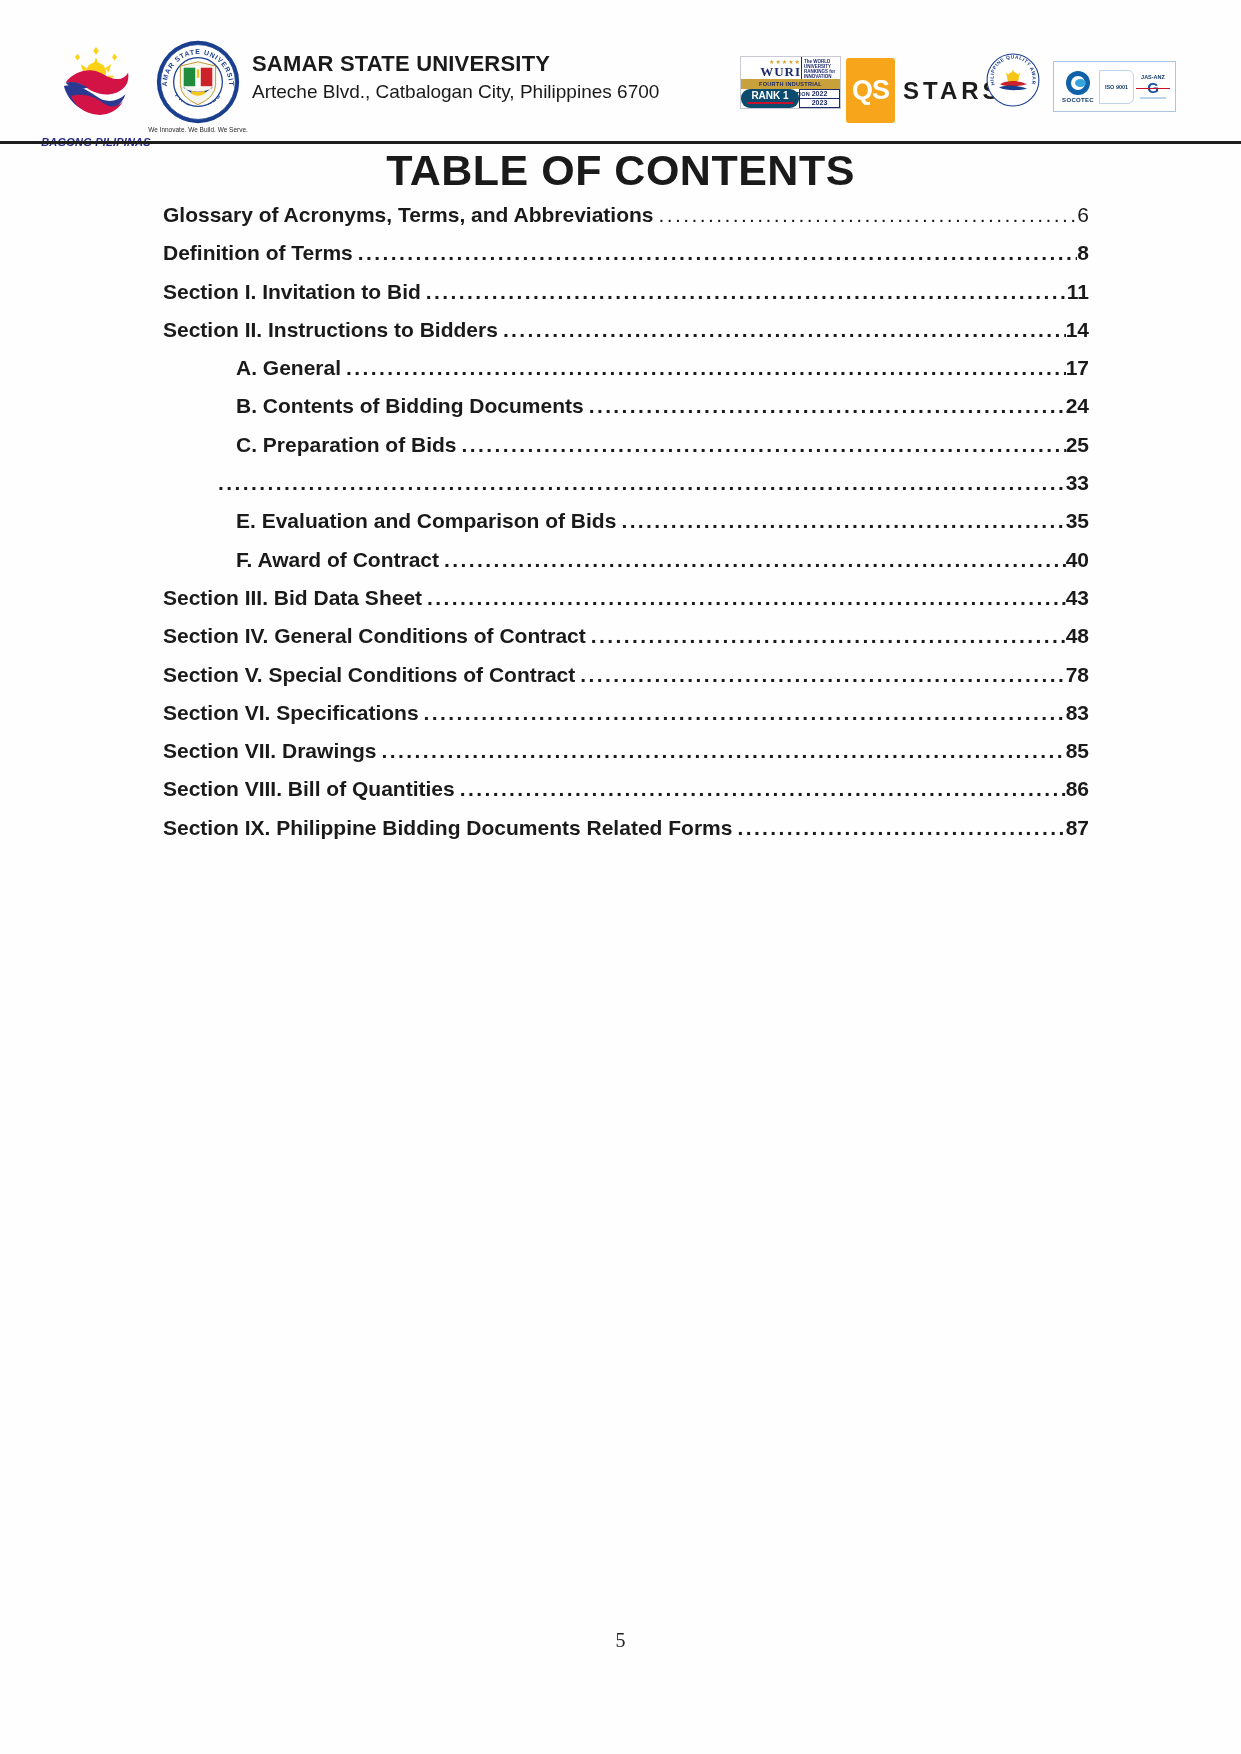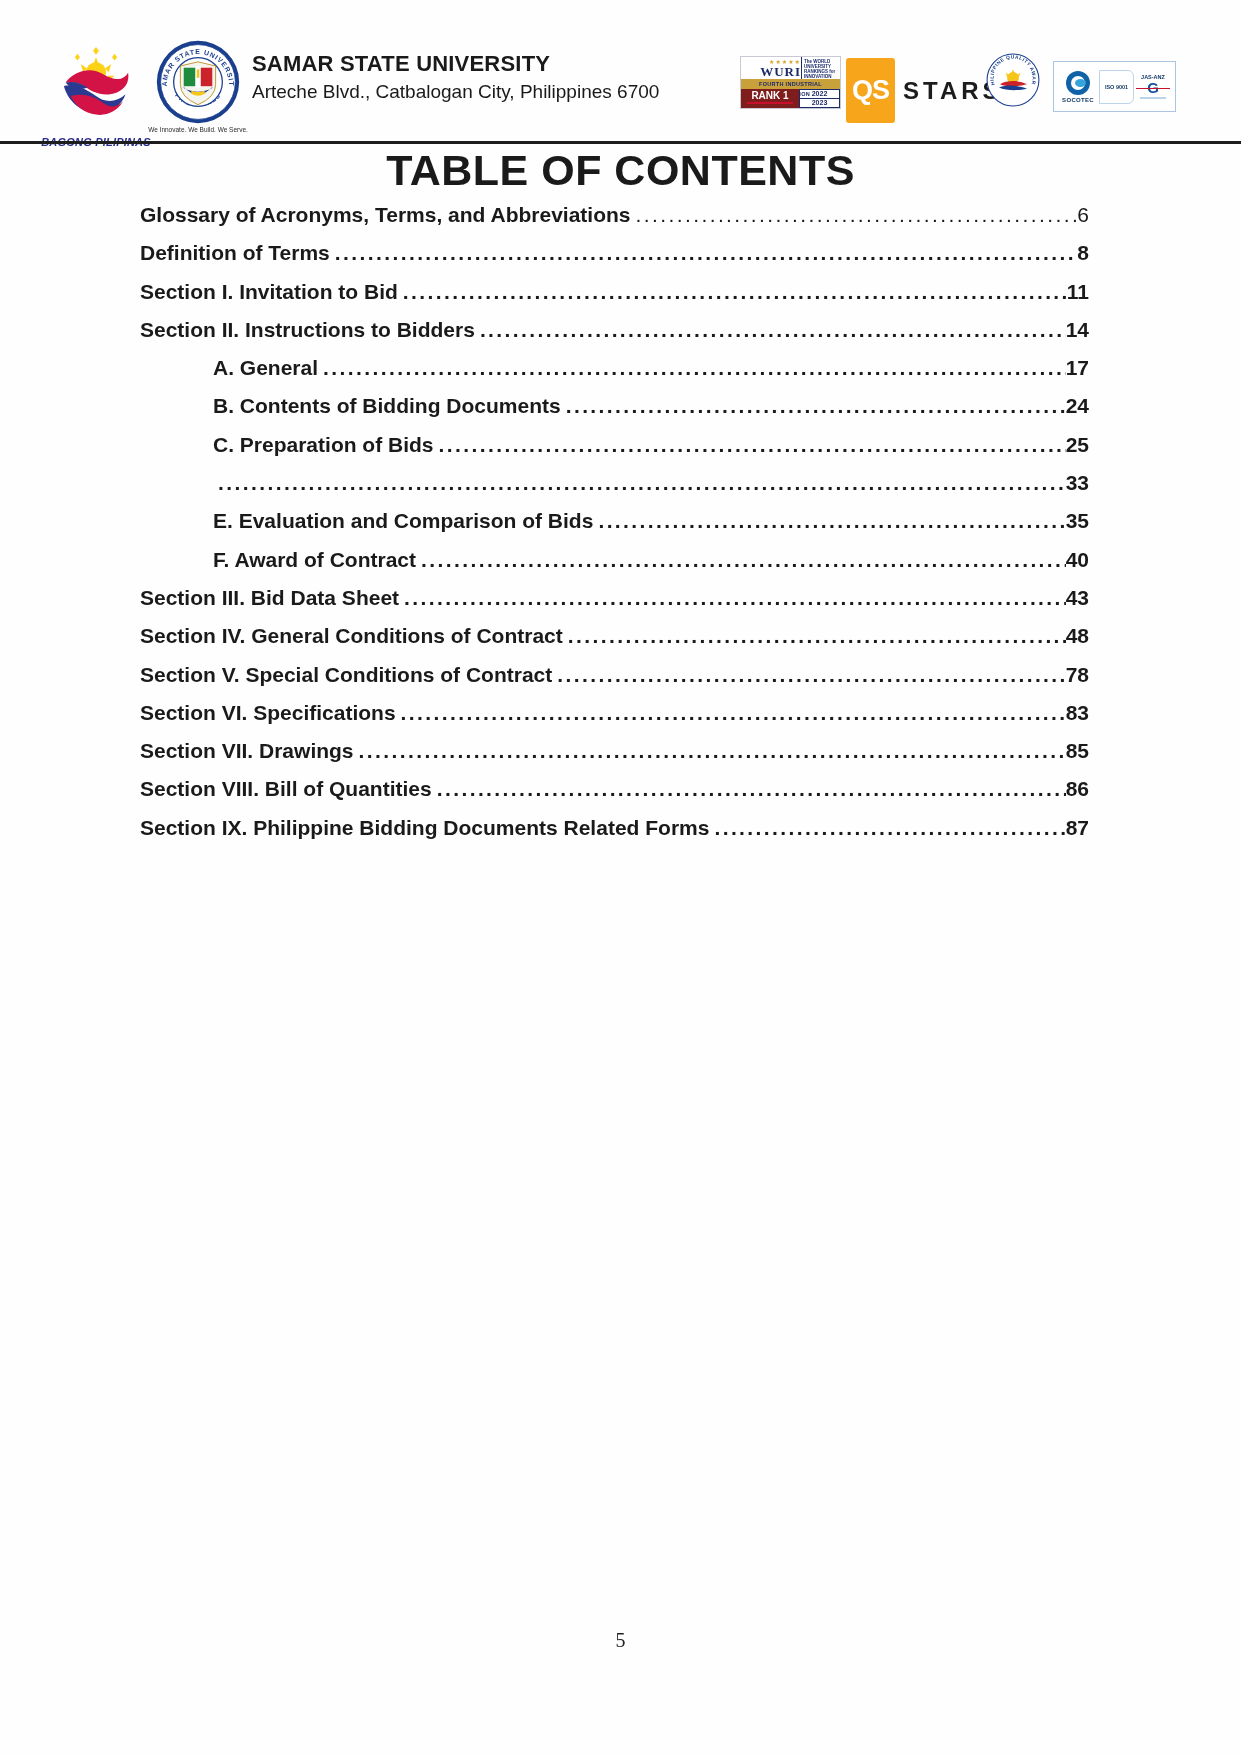--- a/index.html
+++ b/index.html
@@ -25,21 +25,21 @@
 
   
   .wuri { position:absolute; left:740px; top:56px; width:101px; height:53px; border:1px solid #c9c9d6; box-sizing:border-box; background:#fff; font-family:"Liberation Sans",sans-serif; }
   .wuri-top { display:flex; height:22px; }
   .wuri-left { width:60px; display:flex; flex-direction:column; align-items:flex-end; justify-content:center; }
   .wuri-stars { font-size:6px; color:#d4a62f; line-height:6px; letter-spacing:1px; }
   .wuri-name { font-family:"Liberation Serif",serif; font-weight:bold; font-size:13px; line-height:13px; color:#1b2a6b; letter-spacing:1px; }
   .wuri-tag { flex:1; border-left:1px solid #1b2a6b; font-size:4.5px; line-height:5px; color:#1b2a6b; padding:2px 1px 0 2px; font-weight:bold; }
   .wuri-band { height:10px; background:#c9a13b; color:#1b2a6b; font-size:5.5px; line-height:10px; text-align:center; font-weight:bold; letter-spacing:.3px; }
   .wuri-bottom { display:flex; height:19px; }
-  .wuri-rank { width:58px; background:#7f1d1d; color:#fff; text-align:center; font-weight:bold; font-size:10px; line-height:13px; }
+  .wuri-rank { width:58px; background:#0c4a6e; color:#fff; text-align:center; font-weight:bold; font-size:10px; line-height:13px;border-radius:9px; }
   .wuri-rank .red-line { width:80%; height:2px; background:#c8102e; margin:0 auto; }
   .wuri-years { flex:1; display:flex; flex-direction:column; border:1px solid #1b2a6b; box-sizing:border-box; }
   .wuri-years span { flex:1; font-size:7px; line-height:8px; font-weight:bold; color:#1b2a6b; text-align:center; }
   .wuri-years span + span { border-top:1px solid #1b2a6b; }
 
   
   .qs-row { position:absolute; left:846px; top:58px; display:flex; align-items:center; gap:8px; }
   .qs-square { width:49px; height:65px; background:#f7a61b; border-radius:3px; color:#fff; font-weight:bold; font-size:27px; display:flex; align-items:center; justify-content:center; letter-spacing:-1px; }
   .qs-stars-text { font-size:24px; font-weight:bold; color:#1c1c1c; letter-spacing:4px; }
 
@@ -59,21 +59,21 @@
   .soc-g { position:relative; font-size:15px; font-weight:bold; color:#1550a0; line-height:16px; }
   .soc-g::after { content:""; position:absolute; left:2px; right:2px; top:8px; height:1px; background:#c8102e; }
   .soc-tiny-line { width:26px; height:2px; background:#bcd4ea; margin:1px auto 0; }
 
   
   .page-title { position:absolute; left:0; top:146px; width:100%; text-align:center; font-size:43px; font-weight:bold; letter-spacing:.5px; }
 
   .toc { position:absolute; left:140px; top:196px; width:949px; }
   .toc-row { display:flex; align-items:baseline; height:38.3px; line-height:38.3px; font-size:21px; font-weight:bold; white-space:nowrap; }
   .toc-row.sub { padding-left:73px; }
-  .toc-label { flex:0 0 auto; }
+  .toc-label { flex:0 0 auto;margin-left:23px; }
   .leader { flex:1 1 auto; overflow:hidden; letter-spacing:2.4px; padding:0 3px 0 5px; min-width:18px; }
   .toc-page { flex:0 0 auto; }
   .light-tail .leader, .light-tail .toc-page { font-weight:normal; }
 
   .page-number { position:absolute; left:0; top:1629px; width:100%; text-align:center; font-family:"Liberation Serif",serif; font-size:20px; color:#222; }
 </style>
 </head>
 <body>
 
 <div class="page">

